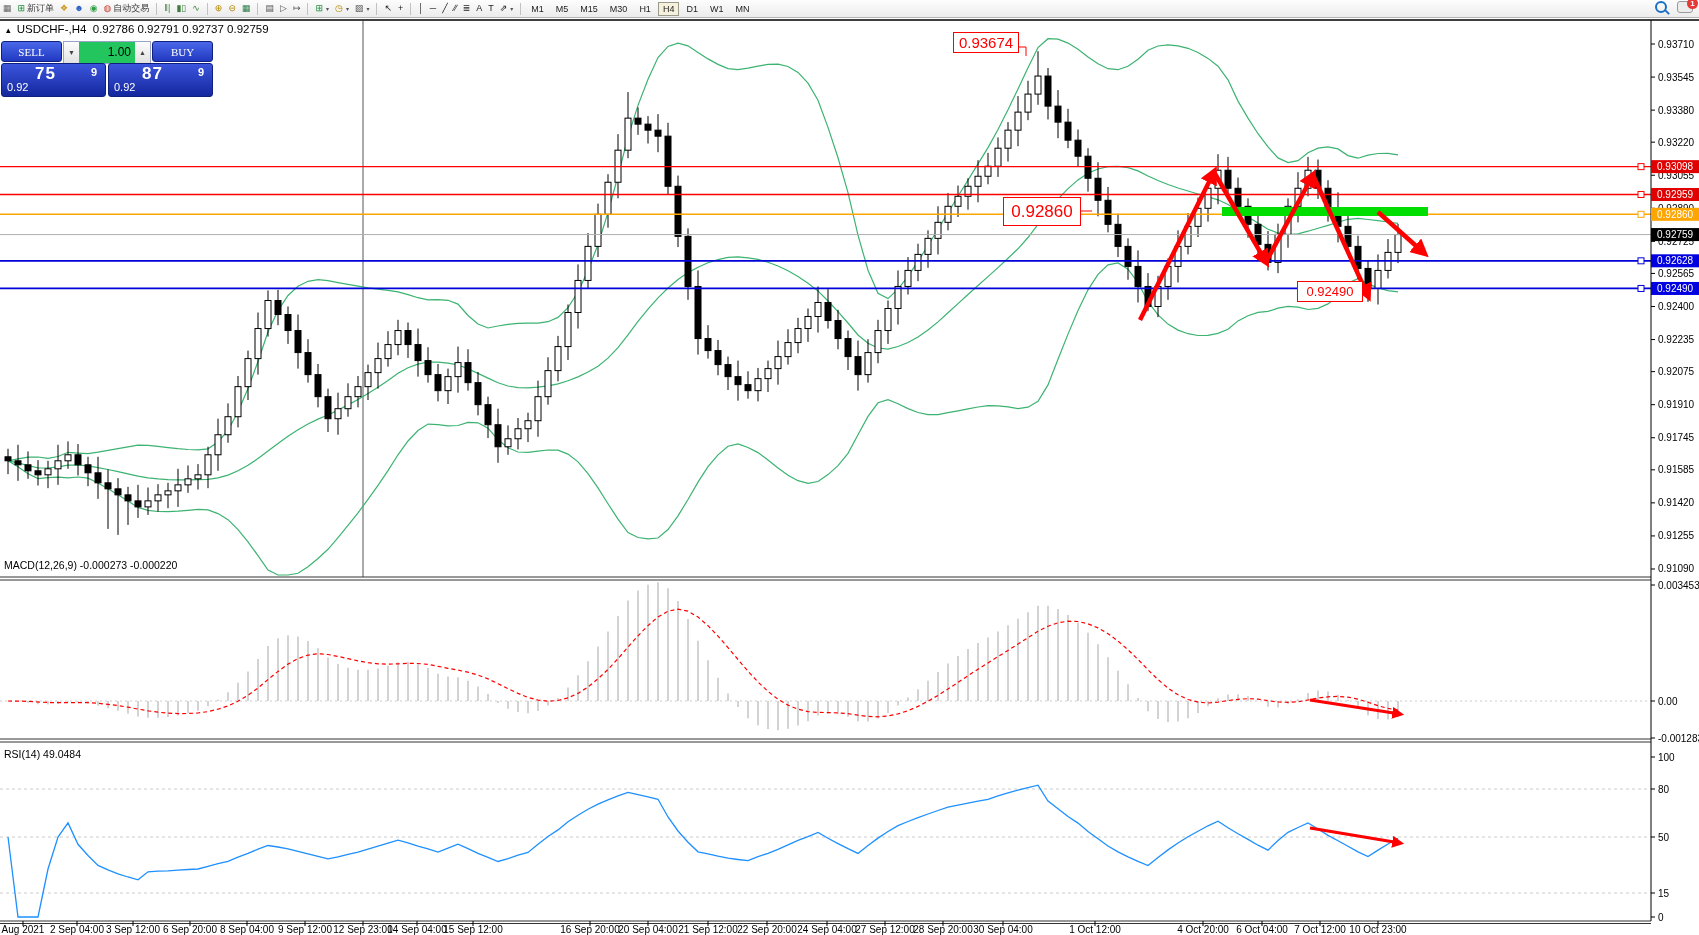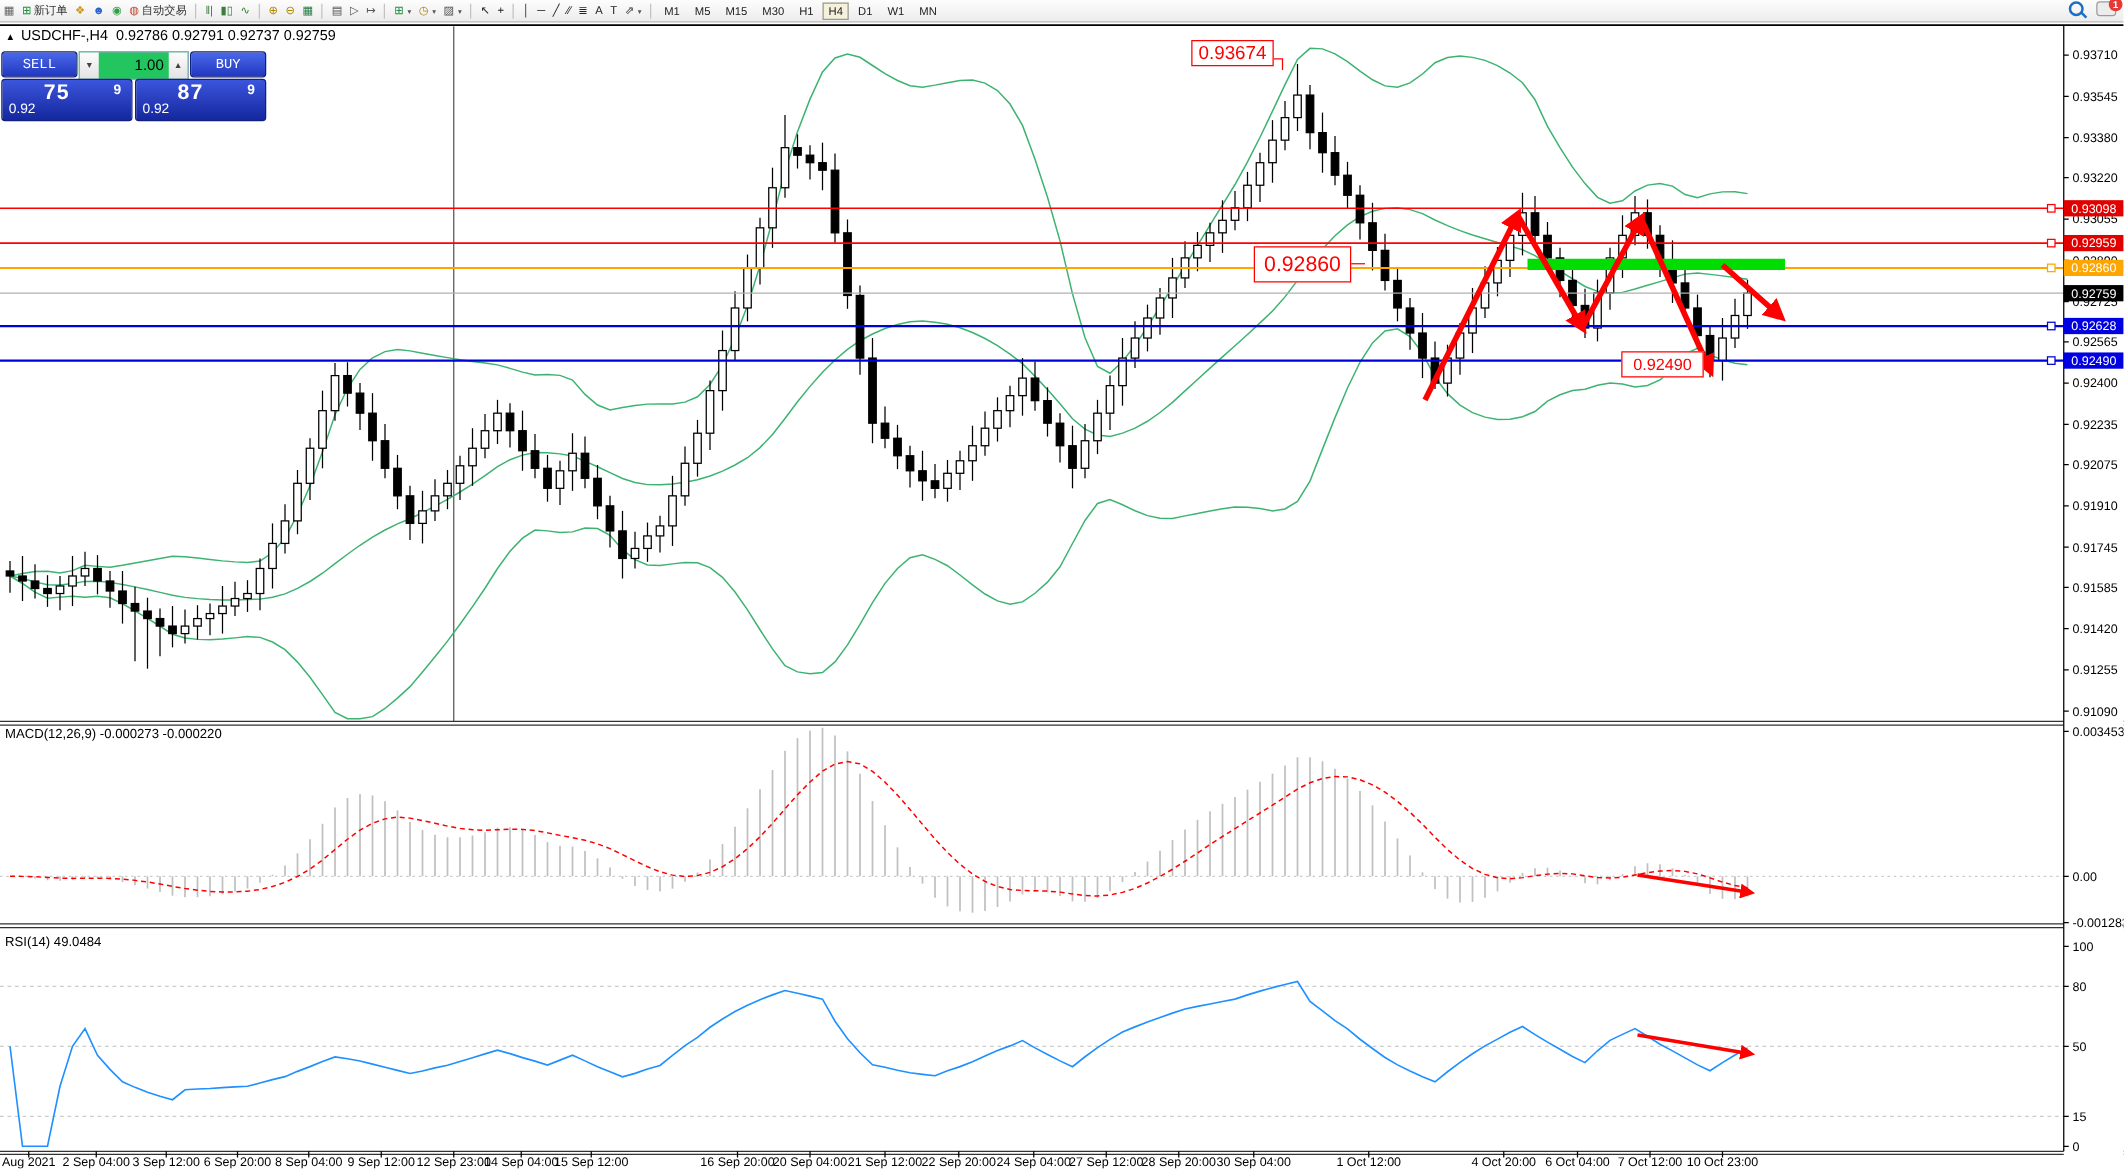--- a/index.html
+++ b/index.html
@@ -22,21 +22,21 @@
   .chat-icon{width:14px;height:10px;background:#ececec;border:1px solid #9a9a9a;border-radius:3px;position:relative;display:inline-block;}
   .chat-badge{position:absolute;top:-4px;right:-6px;width:11px;height:11px;border-radius:50%;background:#e53935;color:#fff;
     font-size:8px;line-height:11px;text-align:center;font-weight:bold;}
   
   .symbol-info{position:absolute;left:6px;top:23px;font-size:11.5px;color:#000;z-index:20;white-space:nowrap;}
   .symbol-info .arr{font-size:9px;margin-right:3px;}
   
   .trade-panel{position:absolute;left:1px;top:41px;width:212px;z-index:25;}
   .tp-row1{display:flex;height:21px;}
   .tp-btn{width:62px;height:21px;border:1px solid #10207e;border-radius:3px;color:#fff;font-size:11px;
-    background:linear-gradient(#4a68ea,#2038c0);font-family:Liberation Mono, monospace;}
+    background:linear-gradient(#4a68ea,#2038c0);font-family:Liberation Serif, serif;}
   .lot-box{display:flex;align-items:stretch;height:21px;margin:0 1px;border:1px solid #9aa4c8;background:#22c55e;}
   .spin{width:15px;background:linear-gradient(#fdfdfd,#e2e2e2);border:none;color:#444;font-size:7px;padding:0;}
   .lot-val{width:52px;text-align:right;font-size:12px;line-height:20px;padding-right:4px;color:#000;}
   .tp-row2{display:flex;gap:2px;margin-top:1px;}
   .price-box{width:103px;height:32px;border:1px solid #10207e;border-radius:3px;color:#fff;
     background:linear-gradient(#3b55dc,#14279e);position:relative;overflow:hidden;}
   .pb-small{position:absolute;left:5px;bottom:3px;font-size:11px;}
   .pb-big{position:absolute;left:33px;top:0px;font-size:17px;font-weight:bold;letter-spacing:1px;}
   .pb-sup{position:absolute;right:8px;top:2px;font-size:11px;font-weight:bold;}
   
@@ -806,18 +806,18 @@
         <span class="pb-sup">9</span>
       </div>
       <div class="price-box">
         <span class="pb-small">0.92</span>
         <span class="pb-big">87</span>
         <span class="pb-sup">9</span>
       </div>
     </div>
   </div>
 
-  <div class="pane-label" style="left:4px;top:581px;">MACD(12,26,9) -0.000273 -0.000220</div>
+  <div class="pane-label" style="left:4px;top:559px;">MACD(12,26,9) -0.000273 -0.000220</div>
   <div class="pane-label" style="left:4px;top:748px;">RSI(14) 49.0484</div>
 <div class="callout" style="left: 953px; top: 32px; width: 64px; height: 19px; font-size: 15px; text-align: right;">0.93674</div>
     <div class="callout" style="left: 1003px; top: 197px; width: 76px; height: 27px; font-size: 17px;">0.92860</div>
     <div class="callout" style="left: 1297px; top: 281px; width: 64px; height: 19px; font-size: 13px;">0.92490</div>
   </div>
 
 </body></html>

